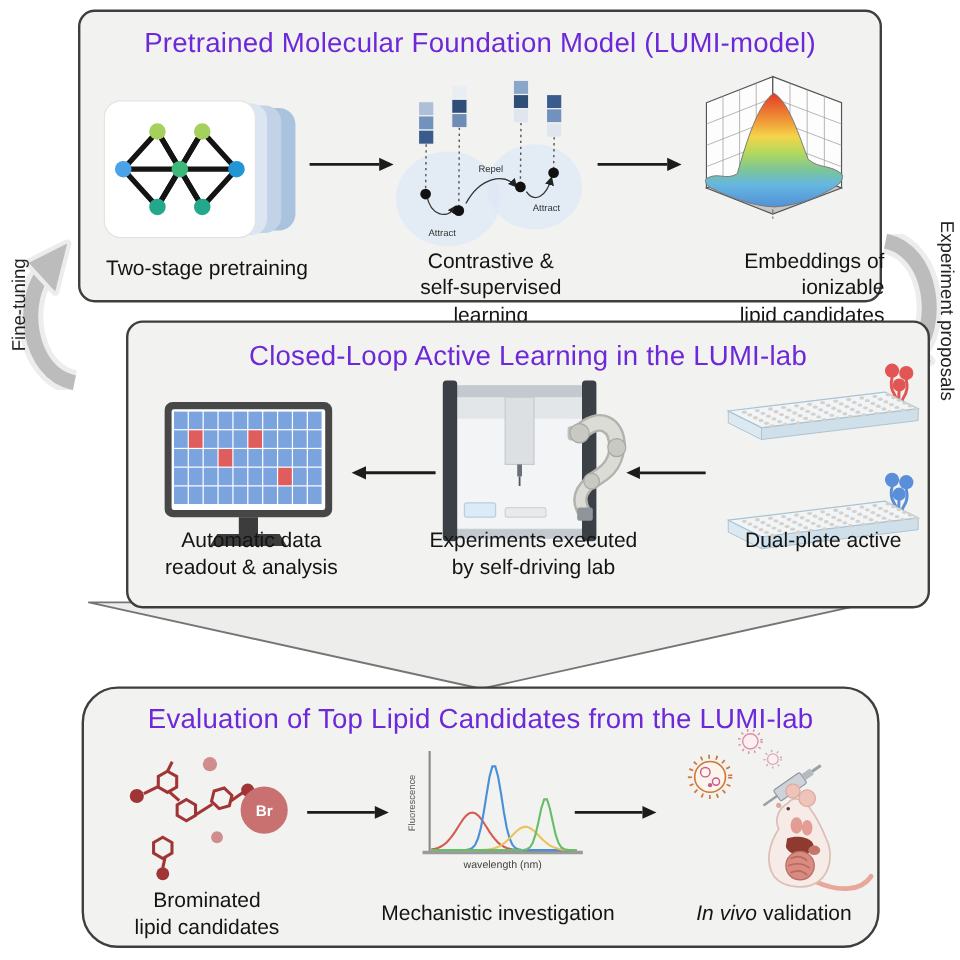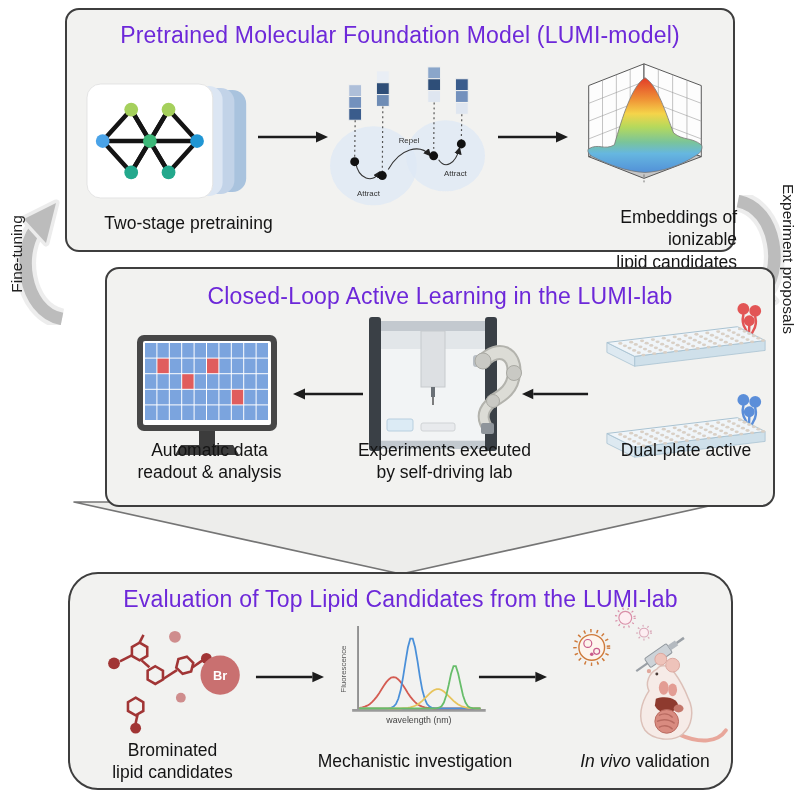--- a/index.html
+++ b/index.html
@@ -148,21 +148,25 @@
         <ellipse cx="81" cy="106" rx="36" ry="13" fill="#b8b8b8"></ellipse>
         <ellipse cx="81" cy="106" rx="24" ry="8.5" fill="#d3d3d3"></ellipse>
         <ellipse cx="81" cy="106" rx="13" ry="4.5" fill="#e6e6e6"></ellipse>
       </g>
       <line x1="80" y1="118" x2="80" y2="132" stroke="#777" stroke-width="1" stroke-dasharray="3,3"></line>
       <path d="M 24,98 C 34,92 40,100 50,94 C 58,66 68,34 81,26 C 94,34 102,62 110,82
                C 120,90 128,86 138,94 C 140,96 138,102 134,104 C 116,116 98,121 81,122
                C 62,121 44,114 28,106 C 24,104 22,100 24,98 Z" fill="url(#surf)" stroke="#777" stroke-width="0.8"></path>
     </svg>
 
-    <div class="item-label" style="left:24px;top:202px;width:195px;text-align:center;"><span>Two-stage pretraining</span></div>
+    <div class="item-label" style="left:8px;top:202px;width:195px;text-align:center;"><span>Two-stage pretraining</span></div>
+    <div class="item-label" style="left:250px;top:196px;width:184px;">
+      <span>Contrastive &amp;</span><br>
+      <span>self-supervised learning</span>
+    </div>
     <div class="item-label" style="left:482px;top:196px;width:188px;text-align:right;">
       <span>Embeddings of ionizable</span><br>
       <span>lipid candidates</span>
     </div>
   </div>
 
   <svg class="abs" style="left:12px;top:195px;" width="62" height="130" viewBox="0 0 62 130">
     <path d="M 50,124 C 10,116 4,52 27,30" fill="none" stroke="#ececec" stroke-width="21" opacity="0.95"></path>
     <path d="M 50,124 C 10,116 4,52 27,30" fill="none" stroke="var(--curved-arrow)" stroke-width="12.5"></path>
     <polygon points="44,8 12,24 34,48" fill="var(--curved-arrow)" paint-order="stroke" stroke="#ececec" stroke-width="7" stroke-linejoin="round"></polygon>

